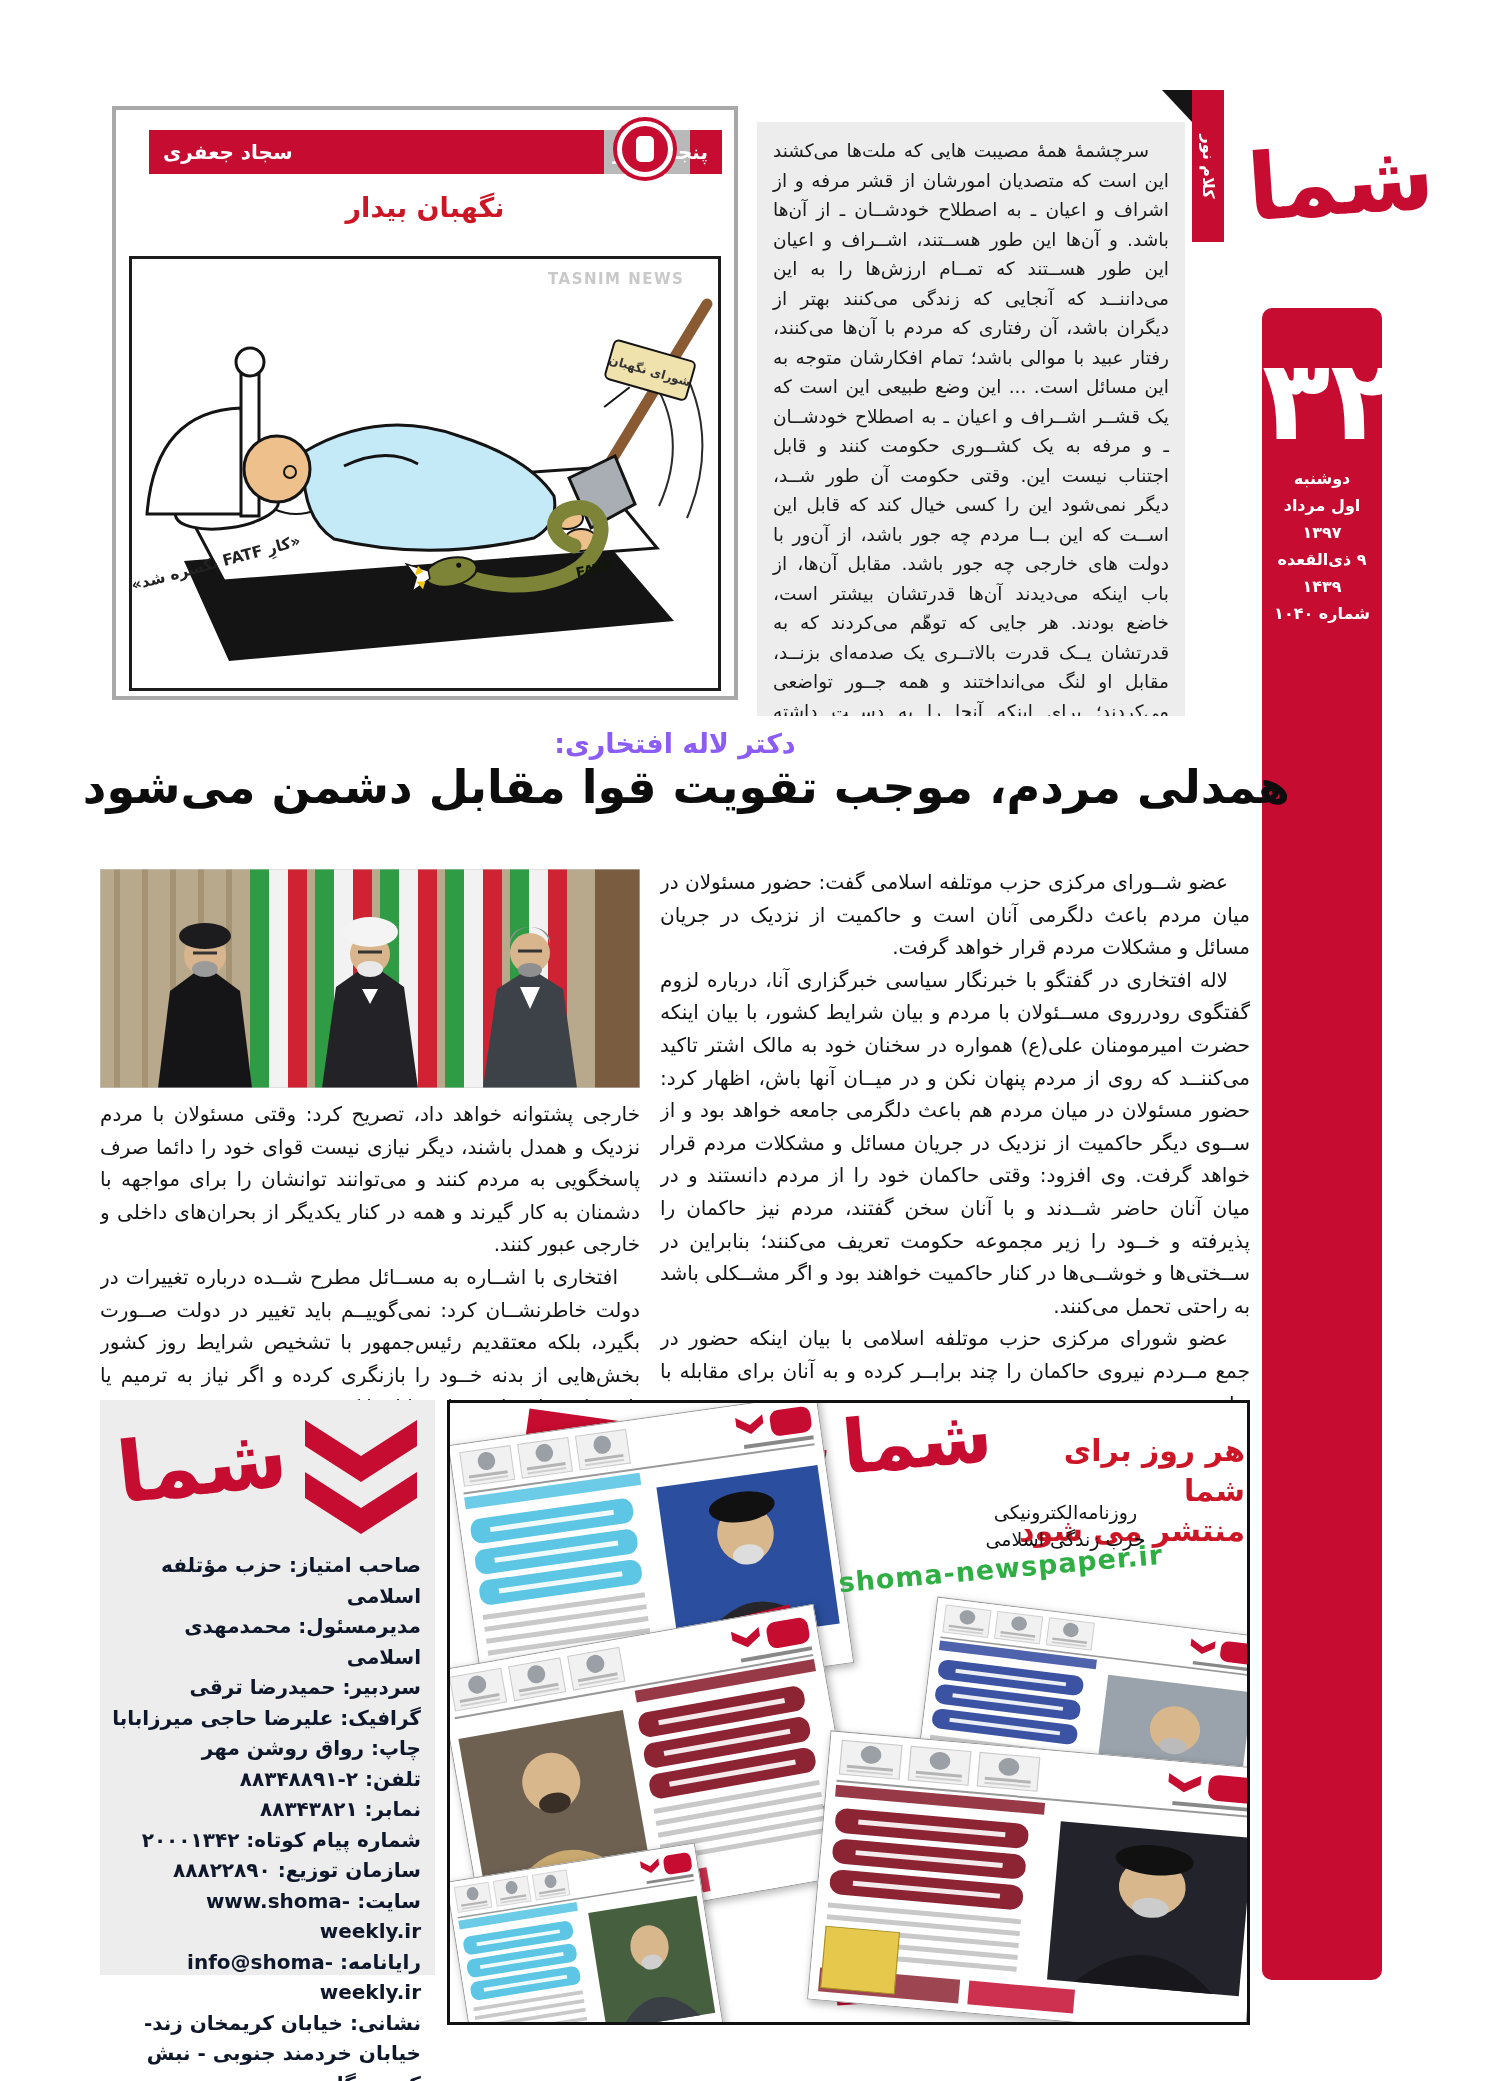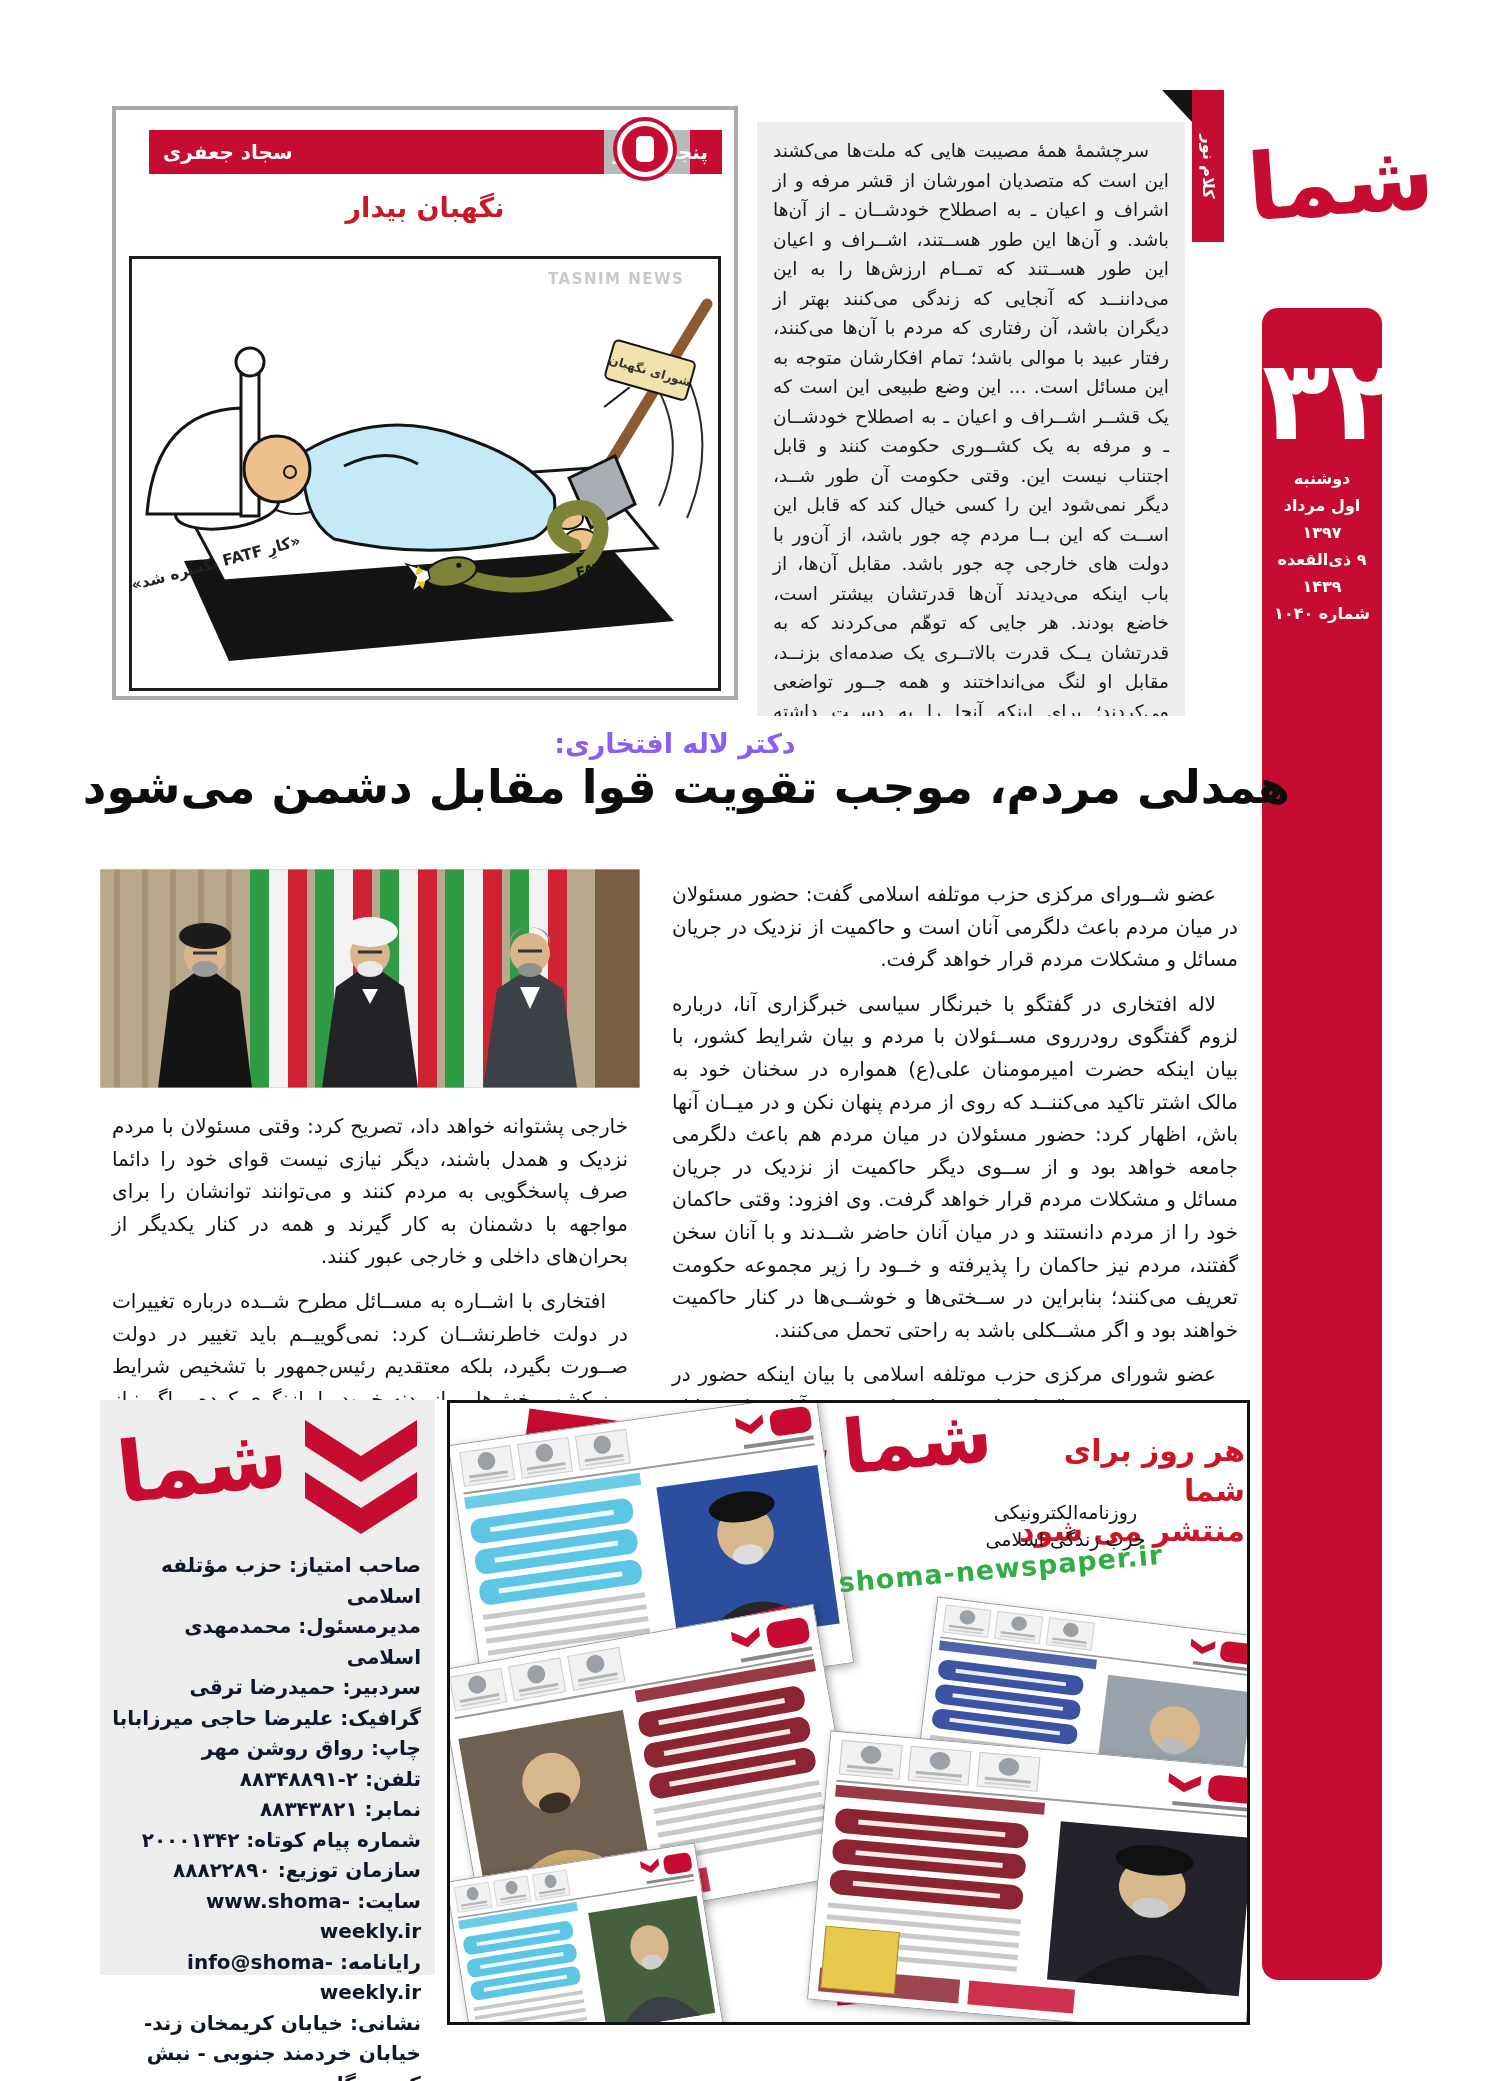--- a/index.html
+++ b/index.html
@@ -3,21 +3,21 @@
 <meta charset="utf-8">
 <style>
   html,body{margin:0;padding:0;background:#fff;}
   .page{position:relative;width:1500px;height:2081px;background:#fff;overflow:hidden;
         font-family:"DejaVu Sans",sans-serif;}
   
   .brand-logo{color:#c60c30;font-weight:bold;}
   .sidebar-logo{position:absolute;left:1248px;top:84px;width:150px;height:220px;
         font-size:92px;text-align:center;line-height:200px;transform:rotate(-4deg);}
   .sidebar-rail{position:absolute;left:1262px;top:308px;width:120px;height:1672px;
-        background:#c60c30;border-radius:16px;text-align:center;color:#fff;}
+        background:#c60c30;border-radius:10px;text-align:center;color:#fff;}
   .page-number{font-size:112px;font-weight:bold;margin-top:34px;line-height:1.05;}
   .date-lines{margin-top:5px;font-size:16px;font-weight:bold;line-height:27px;direction:rtl;}
   .kalam-tab{position:absolute;left:1192px;top:90px;width:32px;height:152px;background:#c60c30;
         display:flex;align-items:center;justify-content:center;}
   .kalam-tab span{transform:rotate(90deg);white-space:nowrap;color:#fff;font-weight:bold;font-size:16px;}
   .kalam-fold{position:absolute;left:1162px;top:90px;}
   
   .quote-box{position:absolute;left:757px;top:122px;width:428px;height:594px;background:#ededed;
         padding:14px 16px 0 16px;box-sizing:border-box;overflow:hidden;}
   .quote-body{direction:rtl;text-align:justify;font-size:18.5px;line-height:29.5px;color:#1a1a1a;margin:0;
@@ -42,21 +42,21 @@
         font-size:15.5px;font-weight:bold;color:#222;text-align:center;direction:rtl;}
   
   .kicker{position:absolute;left:100px;top:728px;width:1150px;text-align:center;color:#8b5cf6;
         font-size:27px;font-weight:bold;direction:rtl;}
   .headline{position:absolute;left:60px;top:760px;width:1230px;font-size:46px;
         font-weight:bold;color:#0d0d0d;direction:rtl;}
   
   .photo{position:absolute;left:100px;top:869px;width:540px;height:219px;}
   .col-right{position:absolute;left:660px;top:866px;width:590px;height:534px;overflow:hidden;}
   .col-left{position:absolute;left:100px;top:1098px;width:540px;height:302px;overflow:hidden;}
-  .para{direction:rtl;text-align:justify;font-size:20px;line-height:32.6px;color:#141414;margin:12px;text-indent:22px;}
+  .para{direction:rtl;text-align:justify;font-size:20px;line-height:32.6px;color:#141414;margin:0;text-indent:22px;}
   .para.cont{text-indent:0;}
   
   .masthead-box{position:absolute;left:100px;top:1400px;width:335px;height:575px;background:#ededed;}
   .masthead-logo{position:absolute;left:2px;top:16px;width:200px;font-size:84px;text-align:center;
         transform:rotate(-6deg);}
   .masthead-chevrons{position:absolute;left:205px;top:20px;}
   .masthead-lines{position:absolute;left:10px;right:14px;top:150px;direction:rtl;text-align:right;
         font-size:20px;font-weight:bold;line-height:30.5px;color:#0f172a;}
   
   .collage-frame{position:absolute;left:447px;top:1400px;width:803px;height:625px;border:3px solid #111;

